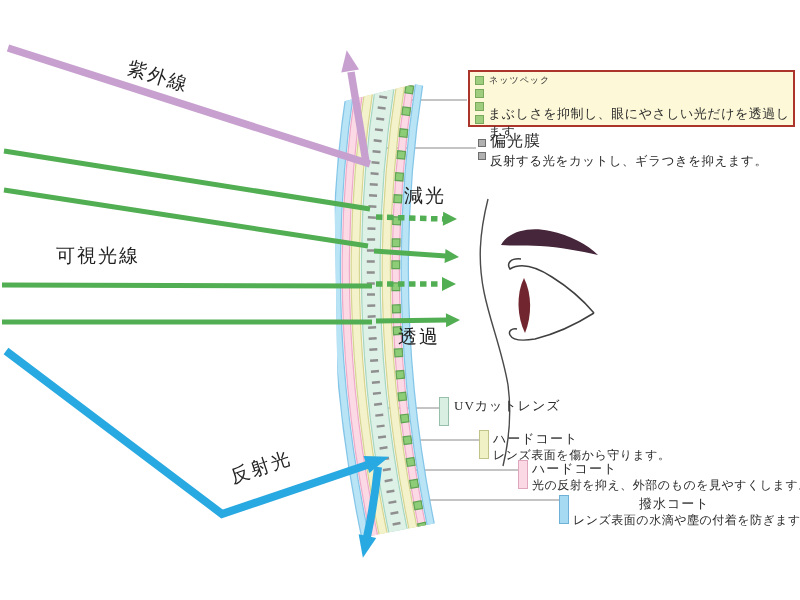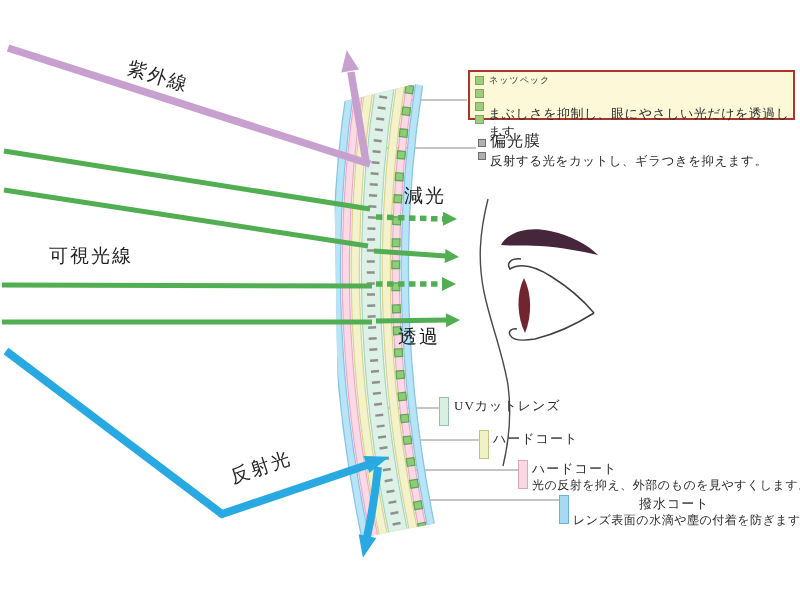--- a/index.html
+++ b/index.html
@@ -4,21 +4,21 @@
 <style>
   html,body{margin:0;padding:0;background:#fff;}
   #stage{position:relative;width:800px;height:600px;overflow:hidden;background:#fff;
          font-family:"Liberation Serif","DejaVu Serif",serif;color:#2b2b2b;}
   #gfx{position:absolute;left:0;top:0;}
   .lbl{position:absolute;white-space:nowrap;line-height:1.1;}
   .ray-label{font-size:19px;letter-spacing:2px;color:#222;}
   .rot-uv{transform:rotate(17deg);transform-origin:left top;}
   .rot-ref{transform:rotate(-18.5deg);transform-origin:left top;}
   
-  .np-box{position:absolute;left:468px;top:70px;width:327px;height:50px;
+  .np-box{position:absolute;left:468px;top:70px;width:327px;height:57px;
           background:#fdf8d7;border:2px solid #ab352a;box-sizing:border-box;}
   .np-sq{position:absolute;left:5px;width:7px;height:7px;background:#9ecd7e;border:1px solid #79a95c;}
   .np-ruby{position:absolute;left:19px;top:2px;font-size:9px;letter-spacing:1px;color:#3a3a3a;
            font-family:"Liberation Sans","DejaVu Sans",sans-serif;}
   .np-line2{position:absolute;left:18px;top:12px;font-size:15px;font-weight:600;
             font-family:"Liberation Sans","DejaVu Sans",sans-serif;color:#333;}
   .np-patent{color:#e0362c;}
   .np-desc{position:absolute;left:18px;top:33px;font-size:13px;color:#2e2e2e;letter-spacing:0.5px;}
   
   .pol-sq{position:absolute;width:6px;height:6px;background:#b0b0b0;border:1px solid #6e6e6e;}
@@ -116,21 +116,21 @@
     <g>
       <path d="M488,199 C479,235 478,262 484,292 C490,322 502,350 508,385 C512,415 508,445 503,466" stroke="#4a4a4a" stroke-width="1.4" fill="none"></path>
       <path d="M501,245 C508,232 528,226 550,231 C570,235 588,245 598,255 C580,251 560,247 540,246 C522,245 510,246 501,245 Z" fill="#46263a"></path>
       <path d="M521,259 C511,258 506,263 510,269 C520,263 535,266 552,277 C568,287 583,300 594,313" stroke="#3f3f3f" stroke-width="1.5" fill="none"></path>
       <path d="M594,313 C575,325 555,334 535,339 C523,341 513,341 510,335 C508,331 512,328 517,329" stroke="#3f3f3f" stroke-width="1.5" fill="none"></path>
       <path d="M524,278 C532,294 532,316 525,333 C517,317 516,294 524,278 Z" fill="#71262f"></path>
     </g>
   </svg>
 
   <div class="lbl ray-label rot-uv" style="left:131px;top:58px;">紫外線</div>
-  <div class="lbl ray-label" style="left:49px;top:246px;">可視光線</div>
+  <div class="lbl ray-label" style="left:56px;top:246px;">可視光線</div>
   <div class="lbl ray-label rot-ref" style="left:228px;top:468px;">反射光</div>
   <div class="lbl ray-label" style="left:404px;top:186px;">減光</div>
   <div class="lbl ray-label" style="left:398px;top:327px;">透過</div>
 
   <div class="np-box">
     <span class="np-sq" style="top:4px;"></span>
     <span class="np-sq" style="top:17px;"></span>
     <span class="np-sq" style="top:30px;"></span>
     <span class="np-sq" style="top:43px;"></span>
     <div class="np-ruby">ネッツペック</div>
@@ -140,20 +140,21 @@
   <span class="pol-sq" style="left:478px;top:139px;"></span>
   <span class="pol-sq" style="left:478px;top:152px;"></span>
   <div class="lbl pol-title" style="left:490px;top:132px;">偏光膜</div>
   <div class="lbl pol-desc" style="left:490px;top:155px;">反射する光をカットし、ギラつきを抑えます。</div>
 
   <span class="swatch sw-uv" style="left:439px;top:397px;"></span>
   <div class="lbl layer-title" style="left:454px;top:399px;">UVカットレンズ</div>
 
   <span class="swatch sw-hard" style="left:479px;top:430px;"></span>
   <div class="lbl layer-title" style="left:493px;top:432px;text-align:right;">ハードコート</div>
+  <div class="lbl layer-desc" style="left:493px;top:449px;">レンズ表面を傷から守ります。</div>
 
   <span class="swatch sw-ar" style="left:518px;top:460px;"></span>
   <div class="lbl layer-title" style="left:532px;top:462px;">ハードコート</div>
   <div class="lbl layer-desc" style="left:532px;top:479px;">光の反射を抑え、外部のものを見やすくします。</div>
 
   <span class="swatch sw-water" style="left:559px;top:495px;"></span>
   <div class="lbl layer-title" style="left:605px;top:497px;margin-left:34px;">撥水コート</div>
   <div class="lbl layer-desc" style="left:573px;top:514px;">レンズ表面の水滴や塵の付着を防ぎます。</div>
 
 </div>

